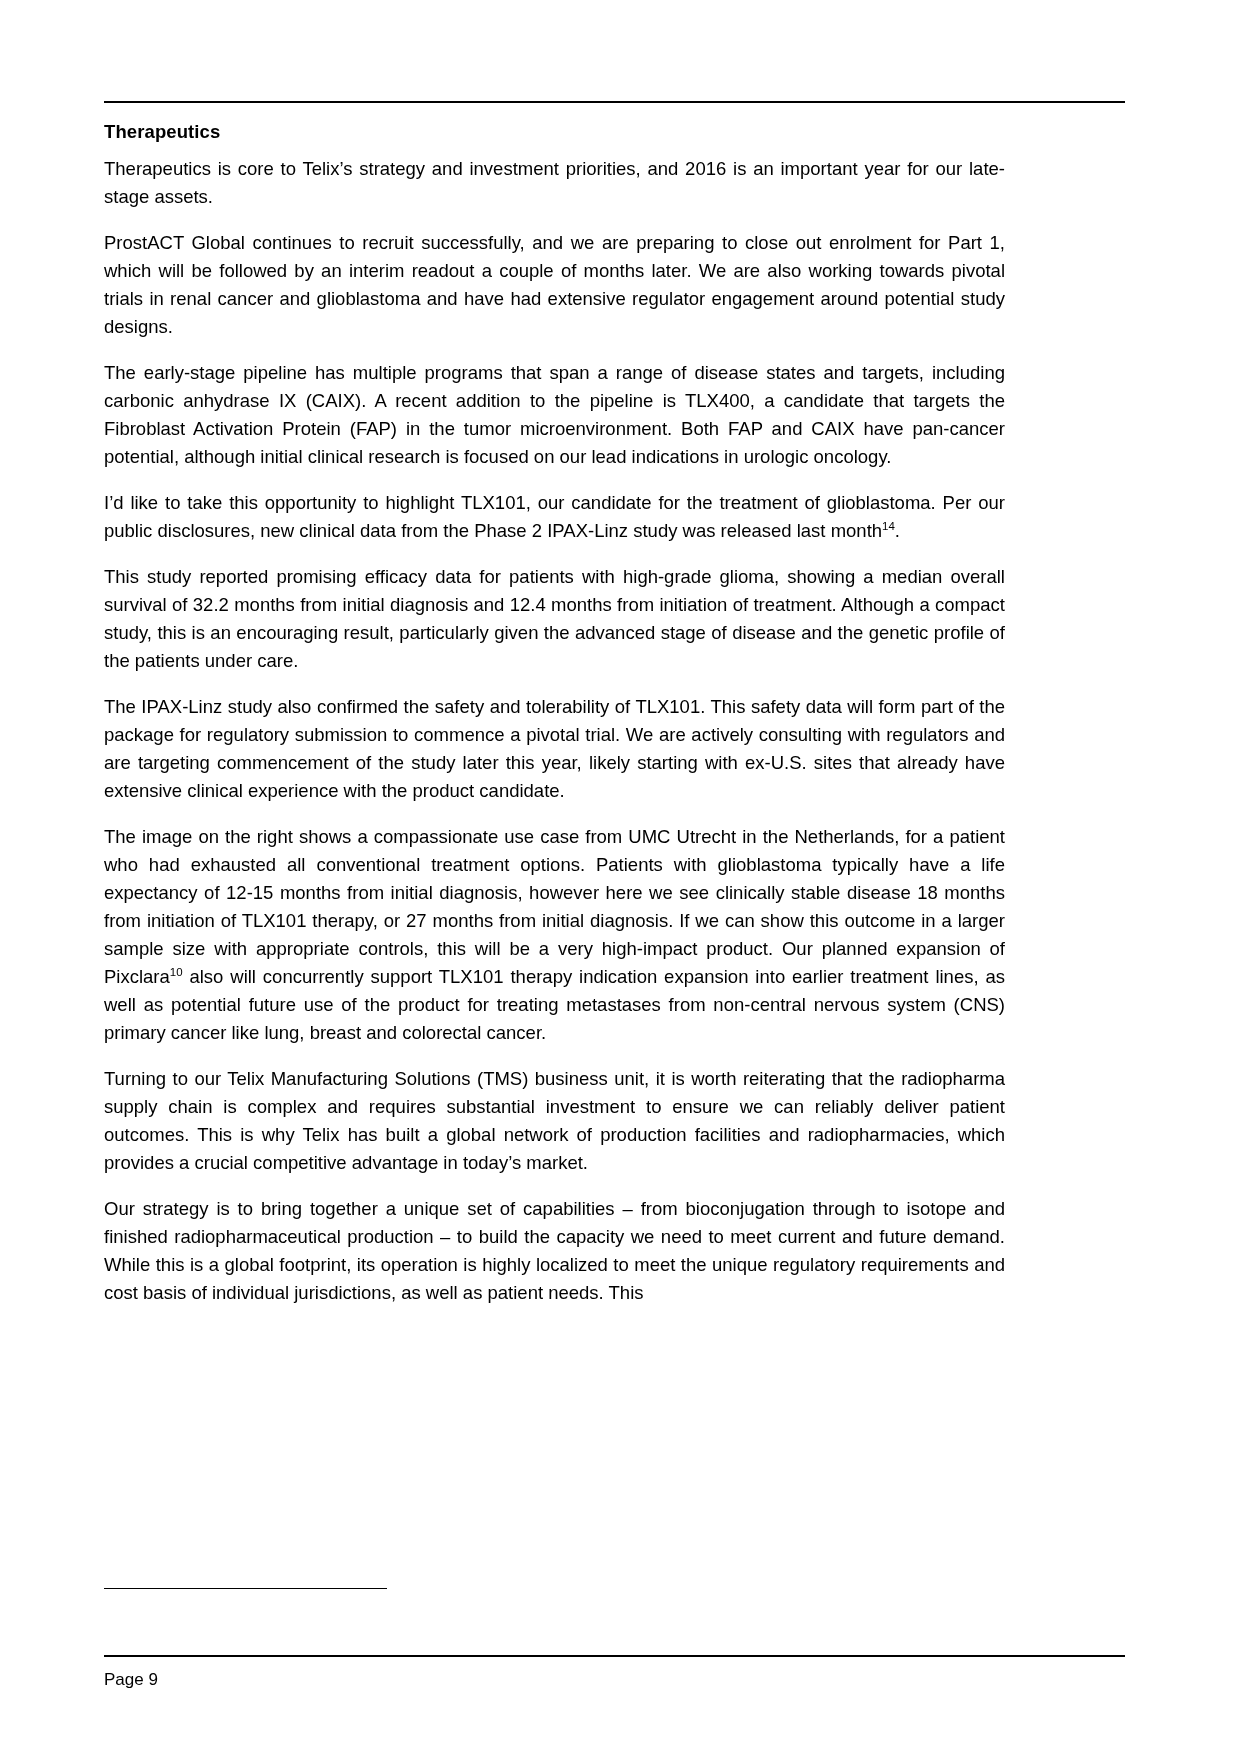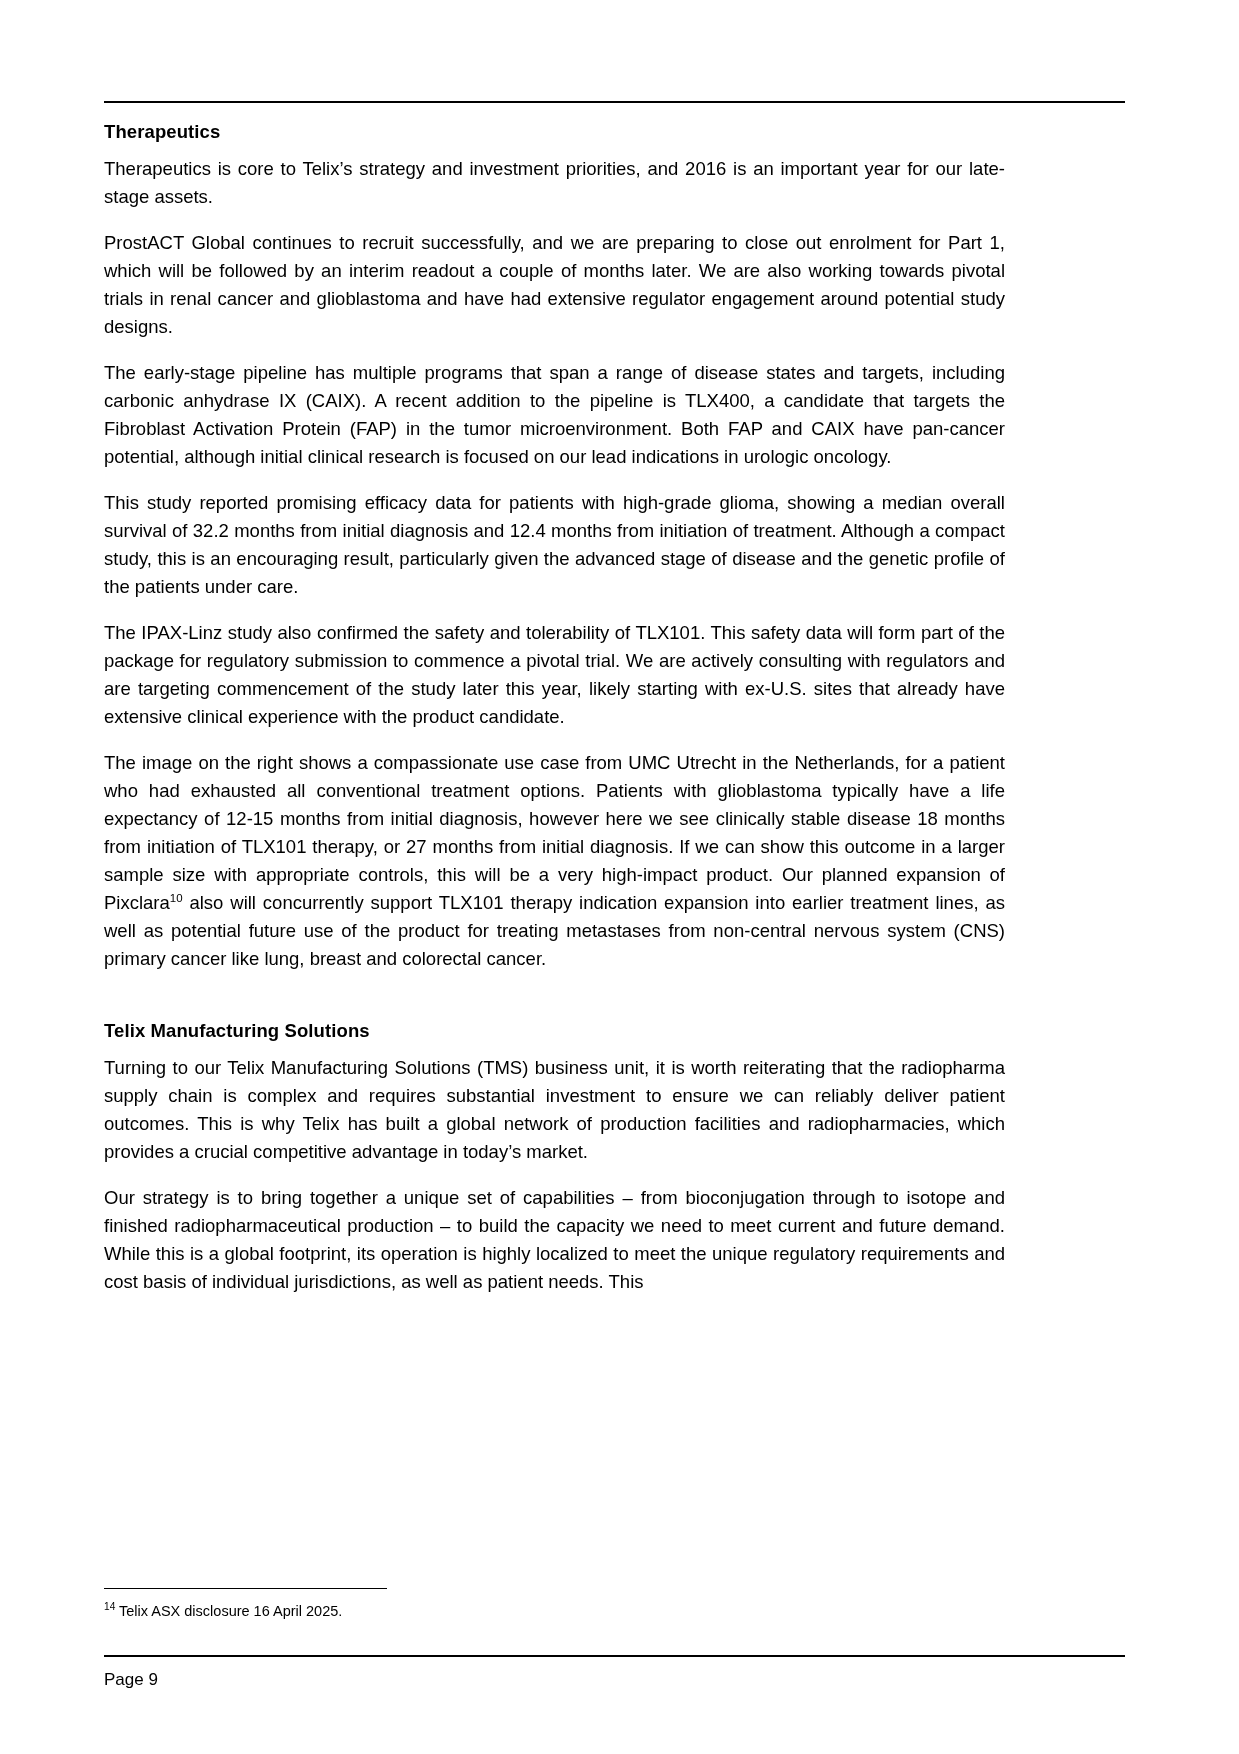--- a/index.html
+++ b/index.html
@@ -115,31 +115,30 @@
 
   <div class="header-rule"></div>
 
   <div class="content">
 
     <h2 class="section-heading">Therapeutics</h2>
     <p class="body-text">Therapeutics is core to Telix’s strategy and investment priorities, and 2016 is an important year for our late-stage assets.</p>
     <p class="body-text">ProstACT Global continues to recruit successfully, and we are preparing to close out enrolment for Part 1, which will be followed by an interim readout a couple of months later. We are also working towards pivotal trials in renal cancer and glioblastoma and have had extensive regulator engagement around potential study designs.</p>
     <p class="body-text">The early-stage pipeline has multiple programs that span a range of disease states and targets, including carbonic anhydrase IX (CAIX). A recent addition to the pipeline is TLX400, a candidate that targets the Fibroblast Activation Protein (FAP) in the tumor microenvironment. Both FAP and CAIX have pan-cancer potential, although initial clinical research is focused on our lead indications in urologic oncology.</p>
 
+    <p class="body-text"><span>I’d like to take this opportunity to highlight TLX101, our candidate for the treatment of glioblastoma. Per our public disclosures, new clinical data from the Phase 2 IPAX-Linz study was released last month</span><sup>14</sup><span>.</span></p>
     <p class="body-text">This study reported promising efficacy data for patients with high-grade glioma, showing a median overall survival of 32.2 months from initial diagnosis and 12.4 months from initiation of treatment. Although a compact study, this is an encouraging result, particularly given the advanced stage of disease and the genetic profile of the patients under care.</p>
     <p class="body-text">The IPAX-Linz study also confirmed the safety and tolerability of TLX101. This safety data will form part of the package for regulatory submission to commence a pivotal trial. We are actively consulting with regulators and are targeting commencement of the study later this year, likely starting with ex-U.S. sites that already have extensive clinical experience with the product candidate.</p>
     <p class="body-text"><span>The image on the right shows a compassionate use case from UMC Utrecht in the Netherlands, for a patient who had exhausted all conventional treatment options. Patients with glioblastoma typically have a life expectancy of 12-15 months from initial diagnosis, however here we see clinically stable disease 18 months from initiation of TLX101 therapy, or 27 months from initial diagnosis. If we can show this outcome in a larger sample size with appropriate controls, this will be a very high-impact product. Our planned expansion of Pixclara</span><sup>10</sup><span> also will concurrently support TLX101 therapy indication expansion into earlier treatment lines, as well as potential future use of the product for treating metastases from non-central nervous system (CNS) primary cancer like lung, breast and colorectal cancer.</span></p>
 
-    <h2 class="section-heading spaced">Telix Manufacturing Solutions</h2>
     <p class="body-text">Turning to our Telix Manufacturing Solutions (TMS) business unit, it is worth reiterating that the radiopharma supply chain is complex and requires substantial investment to ensure we can reliably deliver patient outcomes. This is why Telix has built a global network of production facilities and radiopharmacies, which provides a crucial competitive advantage in today’s market.</p>
     <p class="body-text">Our strategy is to bring together a unique set of capabilities – from bioconjugation through to isotope and finished radiopharmaceutical production – to build the capacity we need to meet current and future demand. While this is a global footprint, its operation is highly localized to meet the unique regulatory requirements and cost basis of individual jurisdictions, as well as patient needs. This</p>
 
   </div>
 
   <div class="footnote-area">
     <div class="footnote-rule"></div>
-    <p class="footnote-text"><sup>14</sup><span> Telix ASX disclosure 16 April 2025.</span></p>
   </div>
 
   <div class="footer-rule"></div>
   <p class="footer-text">Page 9</p>
 
 </div>
 
 </body></html>

